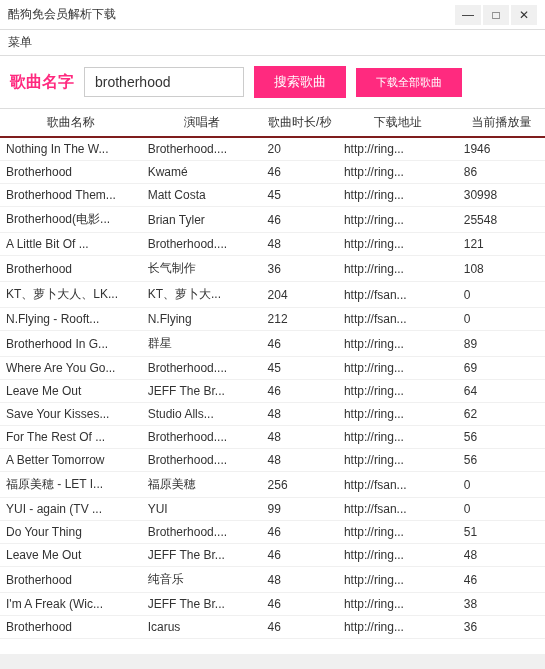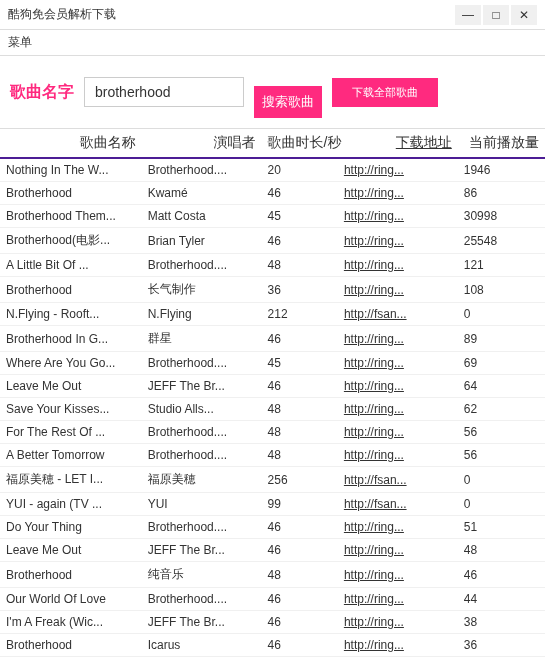--- a/index.html
+++ b/index.html
@@ -68,25 +68,24 @@
       font-size: 14px;
       width: 160px;
       outline: none;
       color: #333;
       background: #fff;
     }
     .btn-search {
       background: #ff2a7f;
       color: #fff;
       border: none;
-      padding: 7px 8px;
+      padding: 7px 20px;
       font-size: 13px;
       cursor: pointer;
       white-space: nowrap;
-      margin-top: 20px;
     }
     .btn-download-all {
       background: #ff2a7f;
       color: #fff;
       border: none;
       padding: 7px 20px;
       font-size: 11px;
       cursor: pointer;
       white-space: nowrap;
     }
@@ -98,42 +97,42 @@
     table {
       width: 100%;
       border-collapse: collapse;
     }
     thead tr {
       background: #fff;
       border-bottom: 1px solid #ccc;
     }
     thead th {
       padding: 5px 6px;
-      text-align: right;
+      text-align: center;
       font-weight: normal;
       color: #333;
-      font-size: 14px;
-      white-space: nowrap;
-      border-bottom: 2px solid #4c1d95;
+      font-size: 12px;
+      white-space: nowrap;
+      border-bottom: 2px solid #7f1d1d;
     }
     tbody tr {
       border-bottom: 1px solid #f0f0f0;
     }
     tbody td {
       padding: 4px 6px;
       color: #333;
       font-size: 12px;
       white-space: nowrap;
       overflow: hidden;
       max-width: 0;
     }
     .col-name { width: 130px; max-width: 130px; }
     .col-artist { width: 110px; max-width: 110px; }
     .col-duration { width: 70px; max-width: 70px; }
-    .col-url { width: 110px; max-width: 110px; text-decoration: underline; }
+    .col-url { width: 110px; max-width: 110px; }
     .col-plays { width: 80px; max-width: 80px; }
     td { overflow: hidden; text-overflow: ellipsis; }
   </style>
 </head>
 <body>
 
 <div class="title-bar">
   <span class="title-bar-title">酷狗免会员解析下载</span>
   <div class="title-bar-controls">
     <button class="title-bar-btn">—</button>
@@ -201,20 +200,27 @@
           <td class="col-plays" title="121">121</td>
         </tr>
         <tr>
           <td class="col-name" title="Brotherhood">Brotherhood</td>
           <td class="col-artist" title="长气制作">长气制作</td>
           <td class="col-duration" title="21">36</td>
           <td class="col-url" title="http://ring...">http://ring...</td>
           <td class="col-plays" title="108">108</td>
         </tr>
         <tr>
+          <td class="col-name" title="KT、萝卜大人、LK...">KT、萝卜大人、LK...</td>
+          <td class="col-artist" title="KT、萝卜大...">KT、萝卜大...</td>
+          <td class="col-duration" title="204">204</td>
+          <td class="col-url" title="http://fsan...">http://fsan...</td>
+          <td class="col-plays" title="0">0</td>
+        </tr>
+        <tr>
           <td class="col-name" title="N.Flying - Rooft...">N.Flying - Rooft...</td>
           <td class="col-artist" title="N.Flying">N.Flying</td>
           <td class="col-duration" title="212">212</td>
           <td class="col-url" title="http://fsan...">http://fsan...</td>
           <td class="col-plays" title="0">0</td>
         </tr>
         <tr>
           <td class="col-name" title="Brotherhood In G...">Brotherhood In G...</td>
           <td class="col-artist" title="群星">群星</td>
           <td class="col-duration" title="46">46</td>
@@ -285,27 +291,20 @@
           <td class="col-plays" title="48">48</td>
         </tr>
         <tr>
           <td class="col-name" title="Brotherhood">Brotherhood</td>
           <td class="col-artist" title="纯音乐">纯音乐</td>
           <td class="col-duration" title="48">48</td>
           <td class="col-url" title="http://ring...">http://ring...</td>
           <td class="col-plays" title="46">46</td>
         </tr>
         <tr>
-          <td class="col-name" title="Our World Of Love">Our World Of Love</td>
-          <td class="col-artist" title="Brotherhood....">Brotherhood....</td>
-          <td class="col-duration" title="46">46</td>
-          <td class="col-url" title="http://ring...">http://ring...</td>
-          <td class="col-plays" title="44">44</td>
-        </tr>
-        <tr>
           <td class="col-name" title="I'm A Freak (Wic...">I'm A Freak (Wic...</td>
           <td class="col-artist" title="JEFF The Br...">JEFF The Br...</td>
           <td class="col-duration" title="46">46</td>
           <td class="col-url" title="http://ring...">http://ring...</td>
           <td class="col-plays" title="38">38</td>
         </tr>
         <tr>
           <td class="col-name" title="Brotherhood">Brotherhood</td>
           <td class="col-artist" title="Icarus">Icarus</td>
           <td class="col-duration" title="46">46</td>

